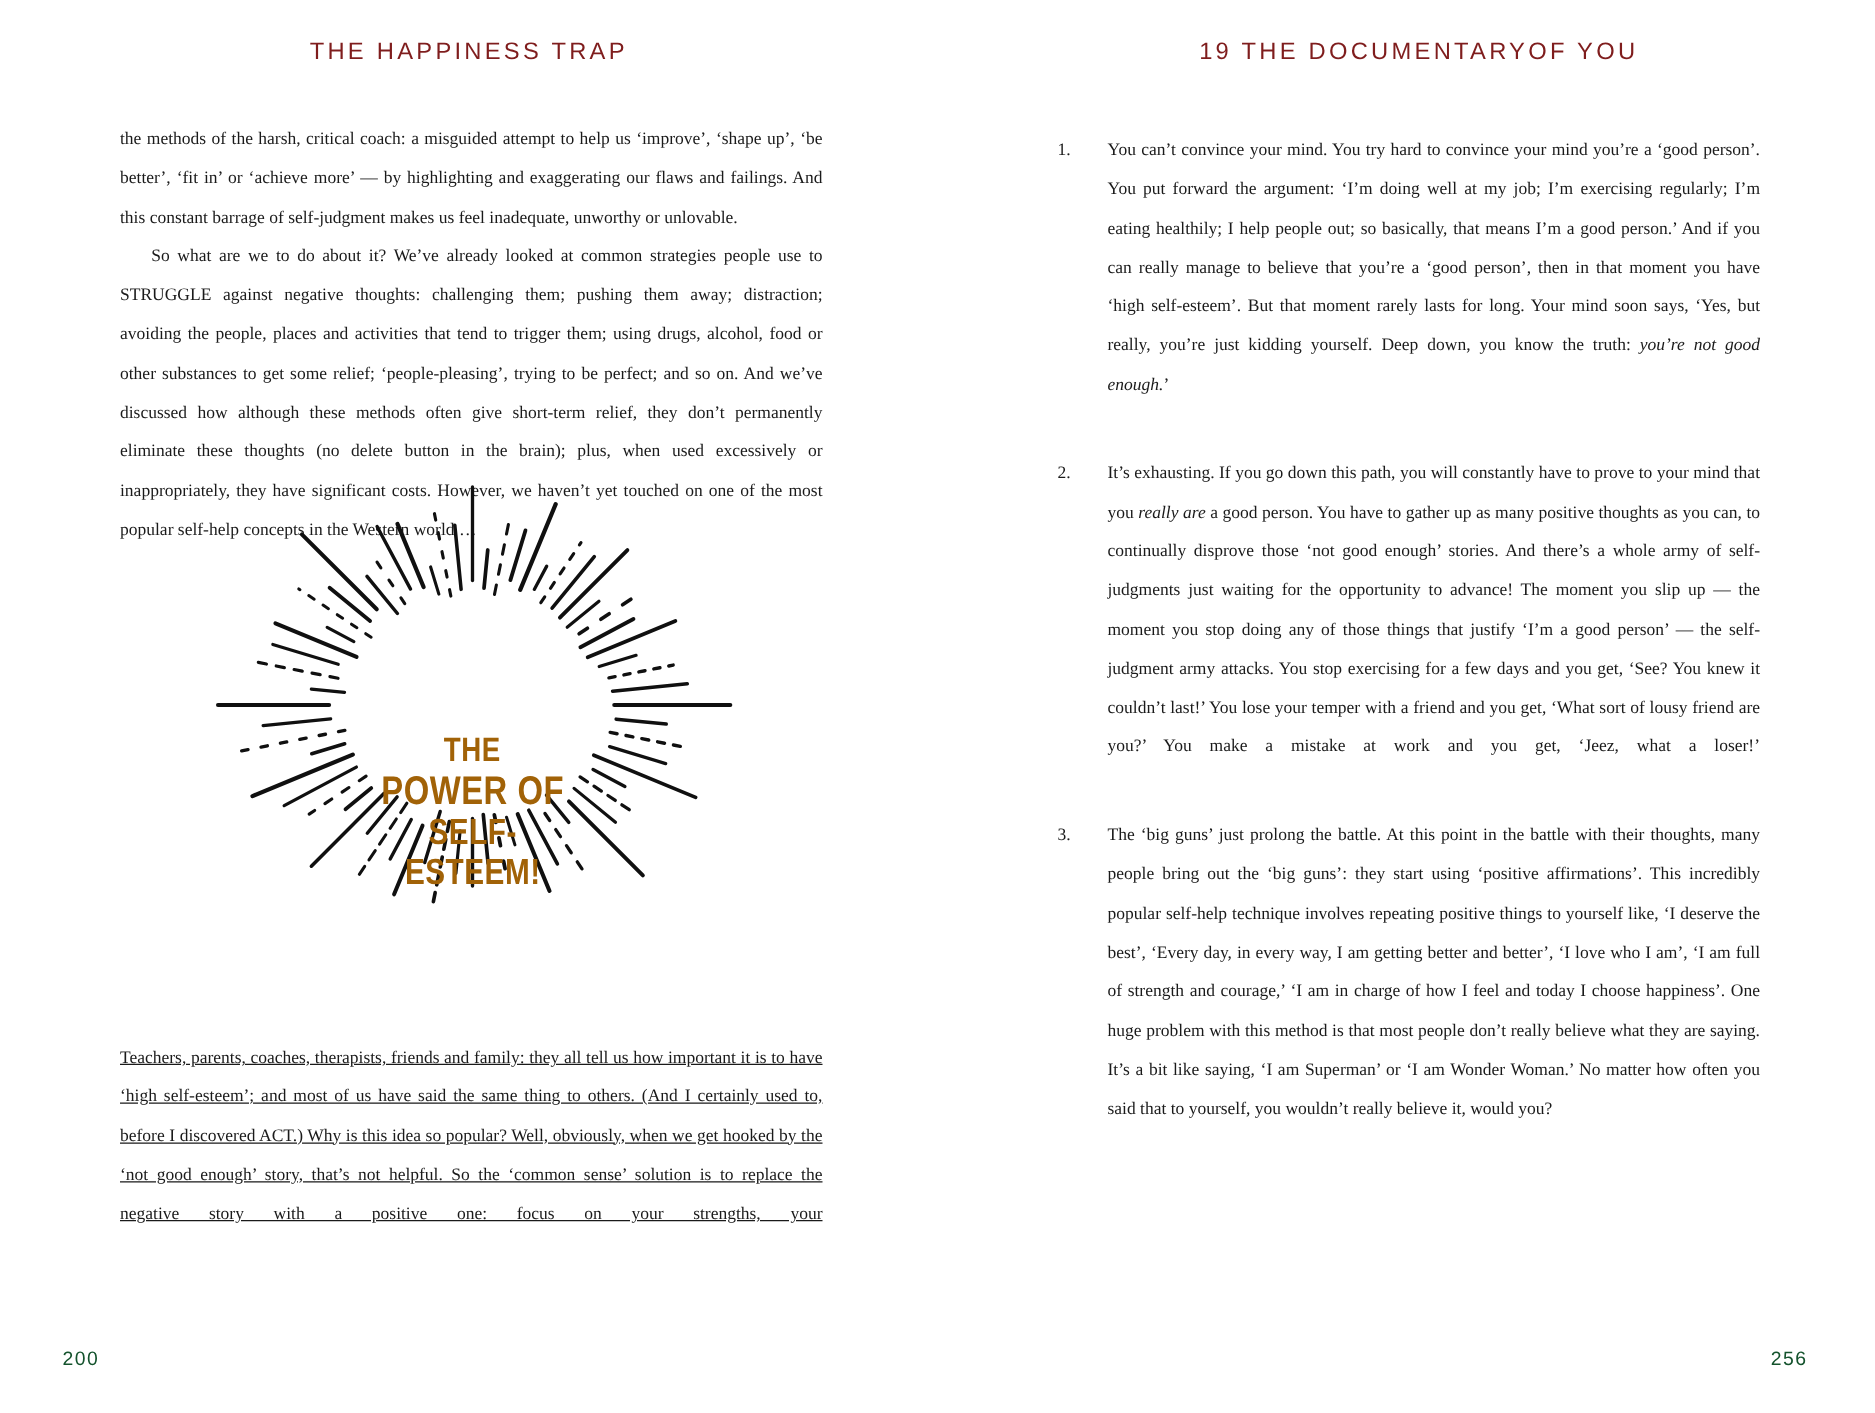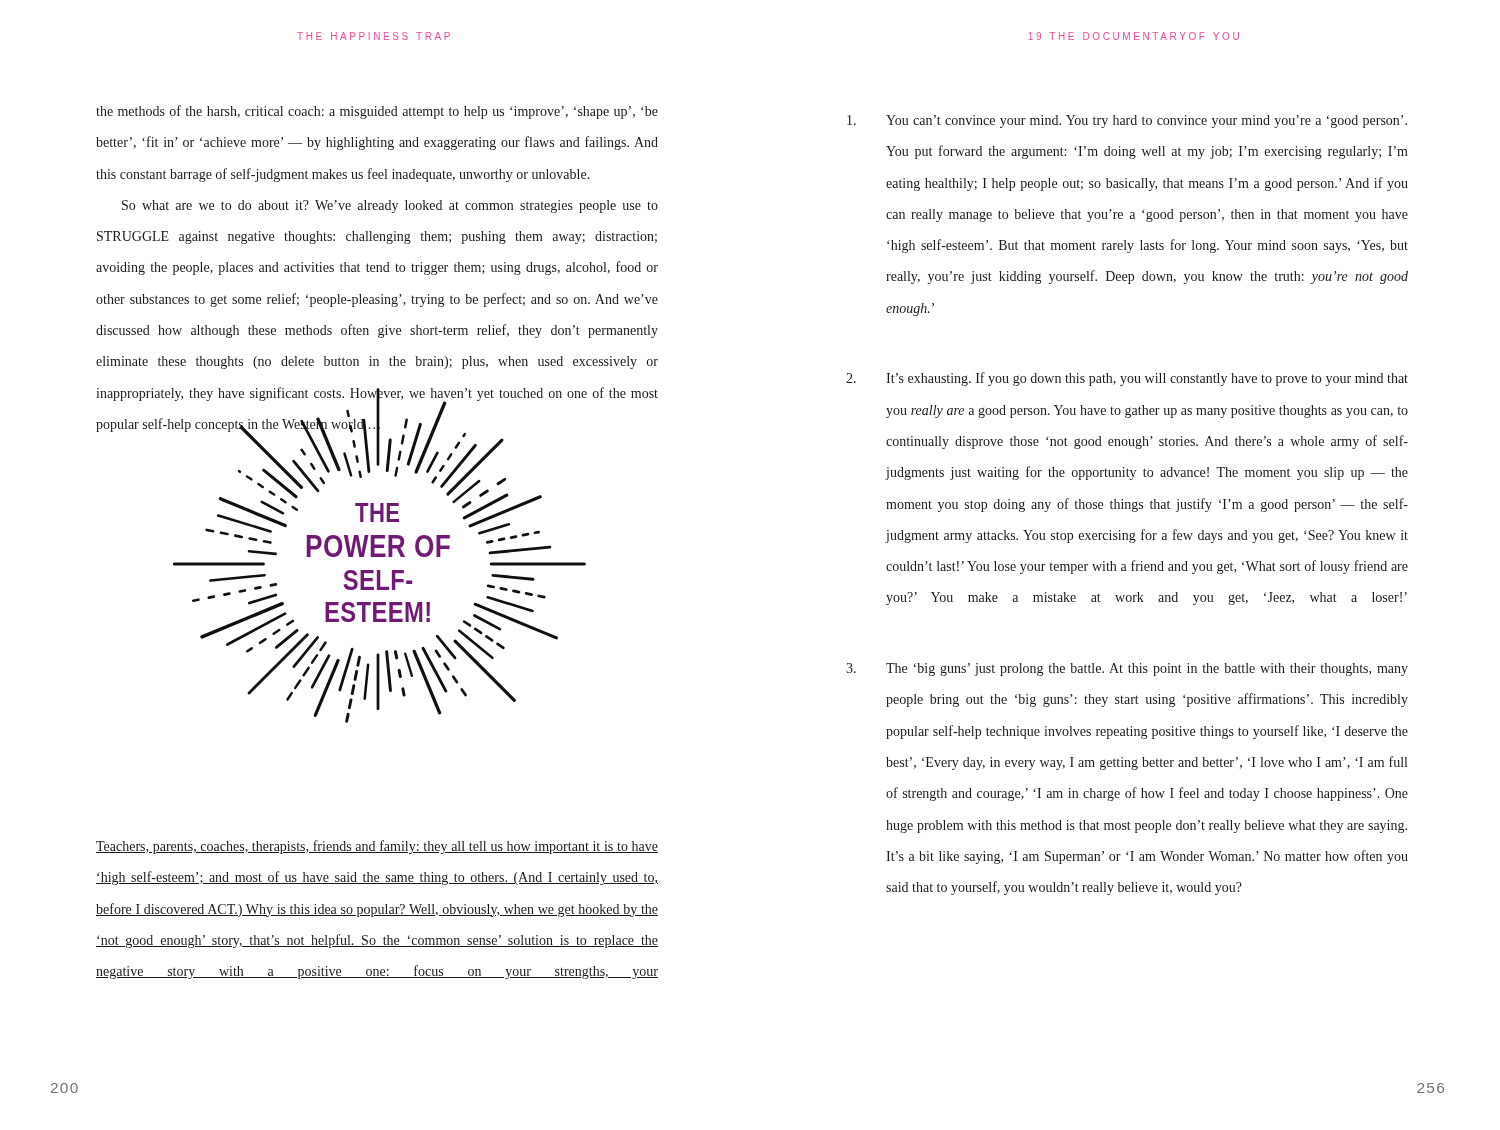--- a/index.html
+++ b/index.html
@@ -29,37 +29,37 @@
     box-sizing: border-box;
   }
 
   
   .running-head {
     position: absolute;
     top: 31px;
     width: 100%;
     text-align: center;
     font-family: "Liberation Sans", sans-serif;
-    font-size: 10px;
+    font-size: 19px;
     letter-spacing: 2.6px;
-    color: #ec4899;
+    color: #7f1d1d;
     font-weight: 400;
     white-space: nowrap;
   }
   .page-left .running-head { padding-right: 6px; }
   .page-right .running-head { padding-left: 10px; }
 
   
   .folio {
     position: absolute;
     bottom: 33px;
     font-family: "Liberation Sans", sans-serif;
     font-size: 15.5px;
     letter-spacing: 1.2px;
-    color: #737373;
+    color: #14532d;
   }
   .folio-left  { left: 50px; }
   .folio-right { right: 54px; }
 
   
   .column {
     position: absolute;
     top: 96px;
     width: 562px;
     font-size: 14px;
@@ -141,24 +141,24 @@
   }
   .burst-text {
     position: absolute;
     left: 0;
     top: 0;
     width: 330px;
     height: 300px;
     display: flex;
     flex-direction: column;
     align-items: center;
-    justify-content: center;
+    justify-content: flex-end;
     font-family: "Liberation Sans Narrow", "Liberation Sans", sans-serif;
     font-weight: bold;
-    color: #701a75;
+    color: #a16207;
     letter-spacing: 0.5px;
     line-height: 1.02;
     pointer-events: none;
   }
   .burst-line-1 { font-size: 27px; transform: scaleX(0.82); }
   .burst-line-2 { font-size: 32px; transform: scaleX(0.82); margin-top: 2px; }
   .burst-line-3 { font-size: 29px; transform: scaleX(0.82); margin-top: 3px; }
   .burst-line-4 { font-size: 29px; transform: scaleX(0.82); margin-top: 3px; }
 </style>
 </head>

